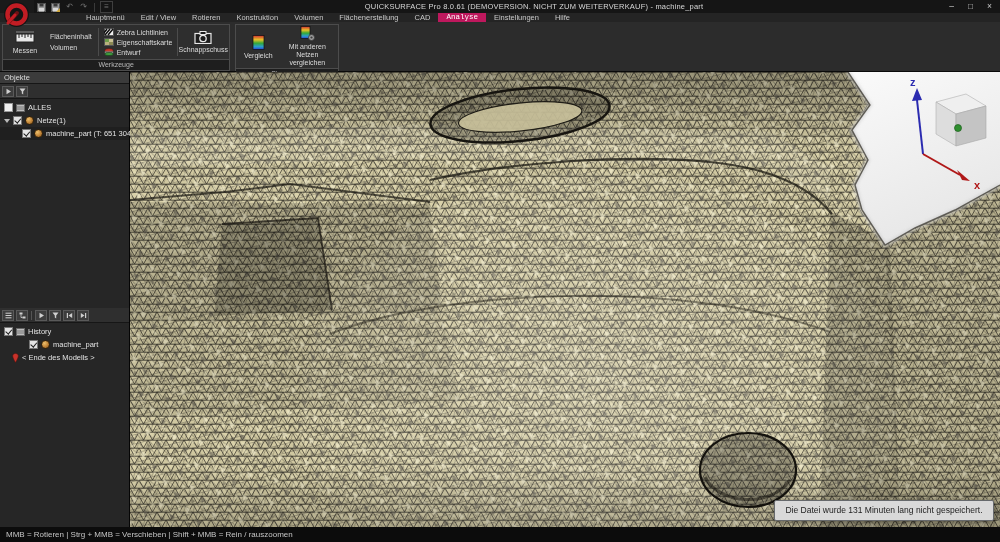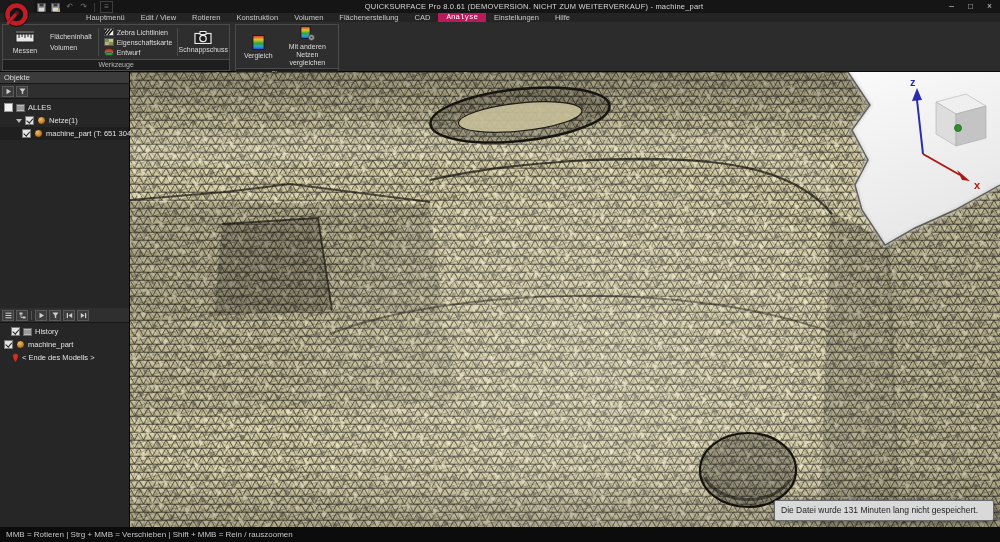--- a/index.html
+++ b/index.html
@@ -67,21 +67,21 @@
       background:radial-gradient(circle at 35% 32%,#ecbf6b 0%,#c08236 55%,#7a4d17 100%);
       border:1px solid #33230c;box-sizing:border-box;}
   .chev{width:0;height:0;border-left:3px solid transparent;border-right:3px solid transparent;
         border-top:4px solid #b9b9b9;flex:0 0 auto;}
   .hist-spacer{height:168px;}
 
   
   .viewport{left:130px;top:72px;width:870px;height:455px;background:#f4f4f4;overflow:hidden;}
   .notification{position:absolute;right:6px;bottom:6px;width:206px;background:#d9d9d9;
       border:1px solid #66696c;border-radius:2px;padding:4px 6px;font-size:8.5px;
-      color:#1d1d1d;line-height:1.3;box-shadow:0 1px 4px rgba(0,0,0,.45);}
+      color:#1d1d1d;line-height:1.3;box-shadow:0 1px 4px rgba(0,0,0,.45);text-align:center;}
 
   
   .statusbar{left:0;bottom:0;width:1000px;height:15px;background:#0c0c0c;color:#c6c6c6;
       font-size:8px;line-height:15px;padding-left:6px;box-sizing:border-box;}
 </style>
 </head>
 <body>
 
 <div class="abs titlebar">
   <div class="abs win-title">QUICKSURFACE Pro 8.0.61 (DEMOVERSION. NICHT ZUM WEITERVERKAUF) - machine_part</div>
@@ -244,21 +244,21 @@
   </div>
   <div class="tree">
     <div class="tree-row" style="padding-left:4px">
       <span class="cb solid"></span>
       <svg width="9" height="8" viewBox="0 0 9 8">
         <rect x="0.5" y="0.5" width="8" height="7" fill="#bdbdbd" stroke="#666"></rect>
         <path d="M1,3 H8 M1,5 H8" stroke="#666" stroke-width="0.8"></path>
       </svg>
       <span>ALLES</span>
     </div>
-    <div class="tree-row" style="padding-left:16px">
+    <div class="tree-row" style="padding-left:4px">
       <span class="chev"></span>
       <span class="cb checked"></span>
       <span class="mesh-ico"></span>
       <span>Netze(1)</span>
     </div>
     <div class="tree-row sel" style="padding-left:22px">
       <span class="cb checked"></span>
       <span class="mesh-ico"></span>
       <span>machine_part (T: 651 304)</span>
     </div>
@@ -297,29 +297,29 @@
       </svg>
     </span>
     <span class="mini-btn">
       <svg width="7" height="7" viewBox="0 0 7 7">
         <rect x="5" y="1" width="1.2" height="5" fill="#cfcfcf"></rect>
         <path d="M0.8,1 L4.5,3.5 L0.8,6 Z" fill="#cfcfcf"></path>
       </svg>
     </span>
   </div>
   <div class="tree">
-    <div class="tree-row" style="padding-left:11px">
+    <div class="tree-row" style="padding-left:4px">
       <span class="cb checked"></span>
       <svg width="9" height="8" viewBox="0 0 9 8">
         <rect x="0.5" y="0.5" width="8" height="7" fill="#bdbdbd" stroke="#666"></rect>
         <path d="M1,3 H8 M1,5 H8" stroke="#666" stroke-width="0.8"></path>
       </svg>
       <span>History</span>
     </div>
-    <div class="tree-row" style="padding-left:4px">
+    <div class="tree-row" style="padding-left:29px">
       <span class="cb checked"></span>
       <span class="mesh-ico"></span>
       <span>machine_part</span>
     </div>
     <div class="tree-row" style="padding-left:12px">
       <svg width="7" height="10" viewBox="0 0 7 10">
         <path d="M3.5,0.5 C5.2,0.5 6.3,1.6 6.3,3.1 C6.3,5 3.5,9.5 3.5,9.5 C3.5,9.5 0.7,5 0.7,3.1 C0.7,1.6 1.8,0.5 3.5,0.5 Z" fill="#c8332b" stroke="#5e100c" stroke-width="0.5"></path>
       </svg>
       <span>&lt; Ende des Modells &gt;</span>
     </div>

